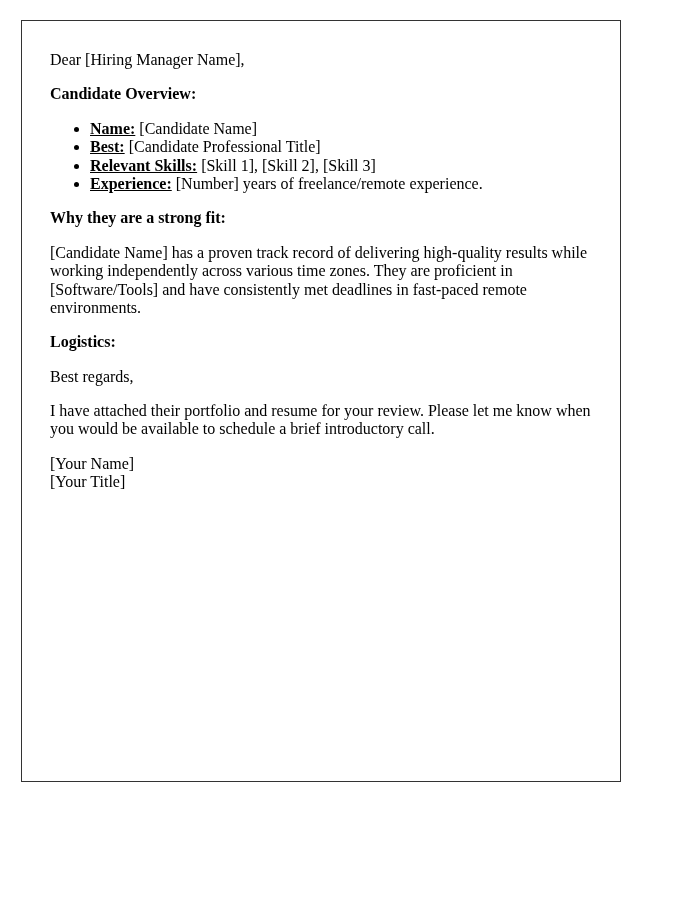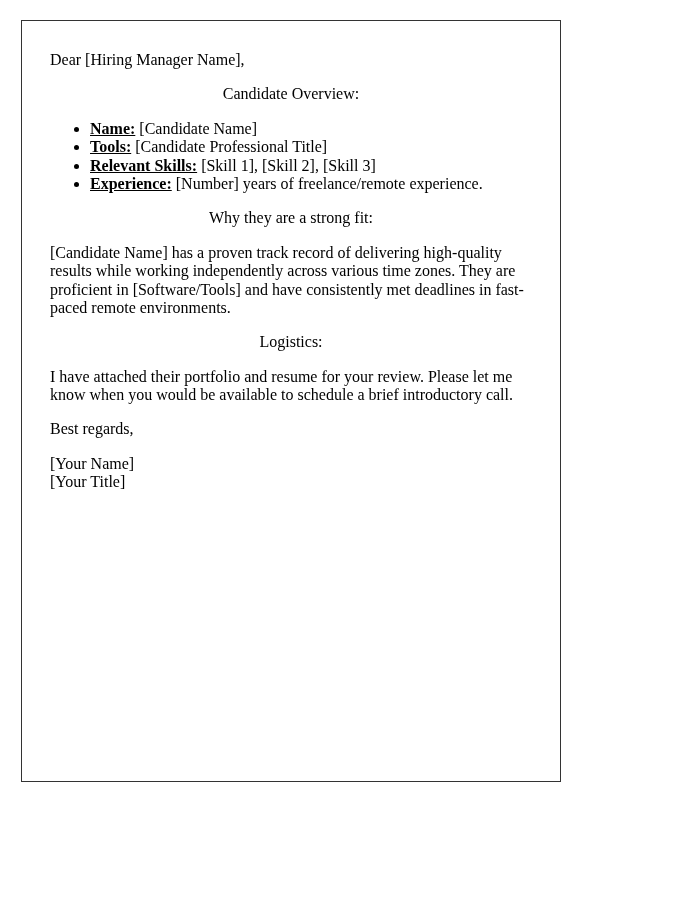--- a/index.html
+++ b/index.html
@@ -11,21 +11,21 @@
     position: relative;
     width: 700px;
     height: 900px;
     background: #ffffff;
     overflow: hidden;
   }
   .letter-page {
     position: absolute;
     left: 21px;
     top: 20px;
-    width: 540px;
+    width: 600px;
     height: 762px;
     box-sizing: border-box;
     border: 1.5px solid #333333;
     background: #ffffff;
     padding: 14px 28px;
     font-family: "Liberation Serif", "DejaVu Serif", serif;
     font-size: 16px;
     line-height: 1.15;
     color: #000000;
   }
@@ -35,22 +35,21 @@
   .letter-page ul {
     margin: 16px 0;
     padding-left: 40px;
     list-style-type: disc;
   }
   .letter-page li {
     margin: 0;
     padding: 0;
   }
   .heading {
-    font-weight: normal;
-    text-align: center;
+    font-weight: bold;
   }
   .item-label {
     font-weight: bold;
     text-decoration: underline;
   }
 </style>
 </head>
 <body>
 
 <div class="screen">
@@ -60,43 +59,43 @@
 
 
     <p class="heading">Candidate Overview:</p>
 
     <ul>
       <li>
         <span class="item-label">Name:</span>
         <span>[Candidate Name]</span>
       </li>
       <li>
-        <span class="item-label">Tools:</span>
+        <span class="item-label">Best:</span>
         <span>[Candidate Professional Title]</span>
       </li>
       <li>
         <span class="item-label">Relevant Skills:</span>
         <span>[Skill 1], [Skill 2], [Skill 3]</span>
       </li>
       <li>
         <span class="item-label">Experience:</span>
         <span>[Number] years of freelance/remote experience.</span>
       </li>
     </ul>
 
     <p class="heading">Why they are a strong fit:</p>
 
     <p>[Candidate Name] has a proven track record of delivering high-quality results while working independently across various time zones. They are proficient in [Software/Tools] and have consistently met deadlines in fast-paced remote environments.</p>
 
     <p class="heading">Logistics:</p>
 
 
+    <p>Best regards,</p>
+
     <p>I have attached their portfolio and resume for your review. Please let me know when you would be available to schedule a brief introductory call.</p>
-
-    <p>Best regards,</p>
 
     <p>
       <span>[Your Name]</span><br>
       <span>[Your Title]</span><br>
     </p>
 
   </div>
 </div>
 
 </body></html>

